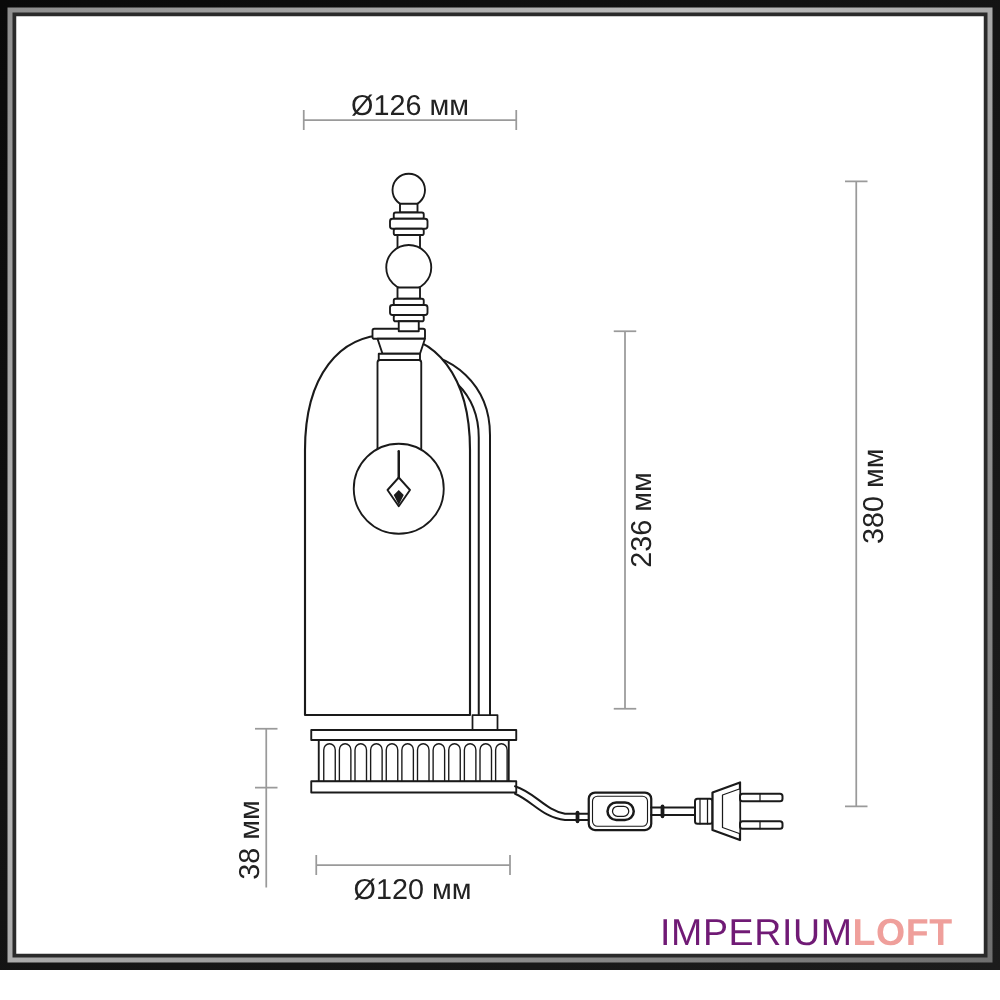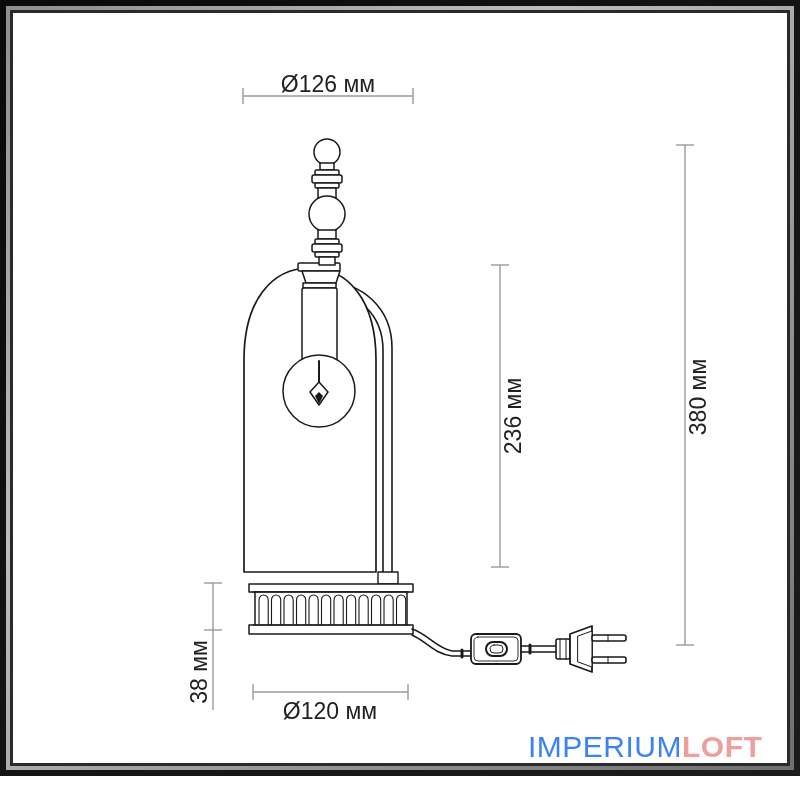--- a/index.html
+++ b/index.html
@@ -53,21 +53,21 @@
   #watermark {
     position: absolute;
     left: 528px;
     top: 730px;
     font-size: 30px;
     letter-spacing: 0.5px;
     font-weight: 400;
     white-space: nowrap;
     user-select: none;
   }
-  #watermark .wm-a { color: #3b82f6; }
+  #watermark .wm-a { color: #701a75; }
   #watermark .wm-b { color: #ef9f9b; font-weight: bold; }
 </style>
 </head>
 <body>
 
 <div id="page">
 
   <div id="frame-outer"></div>
   <div id="frame-bevel"></div>
   <div id="frame-inner-line"></div>

